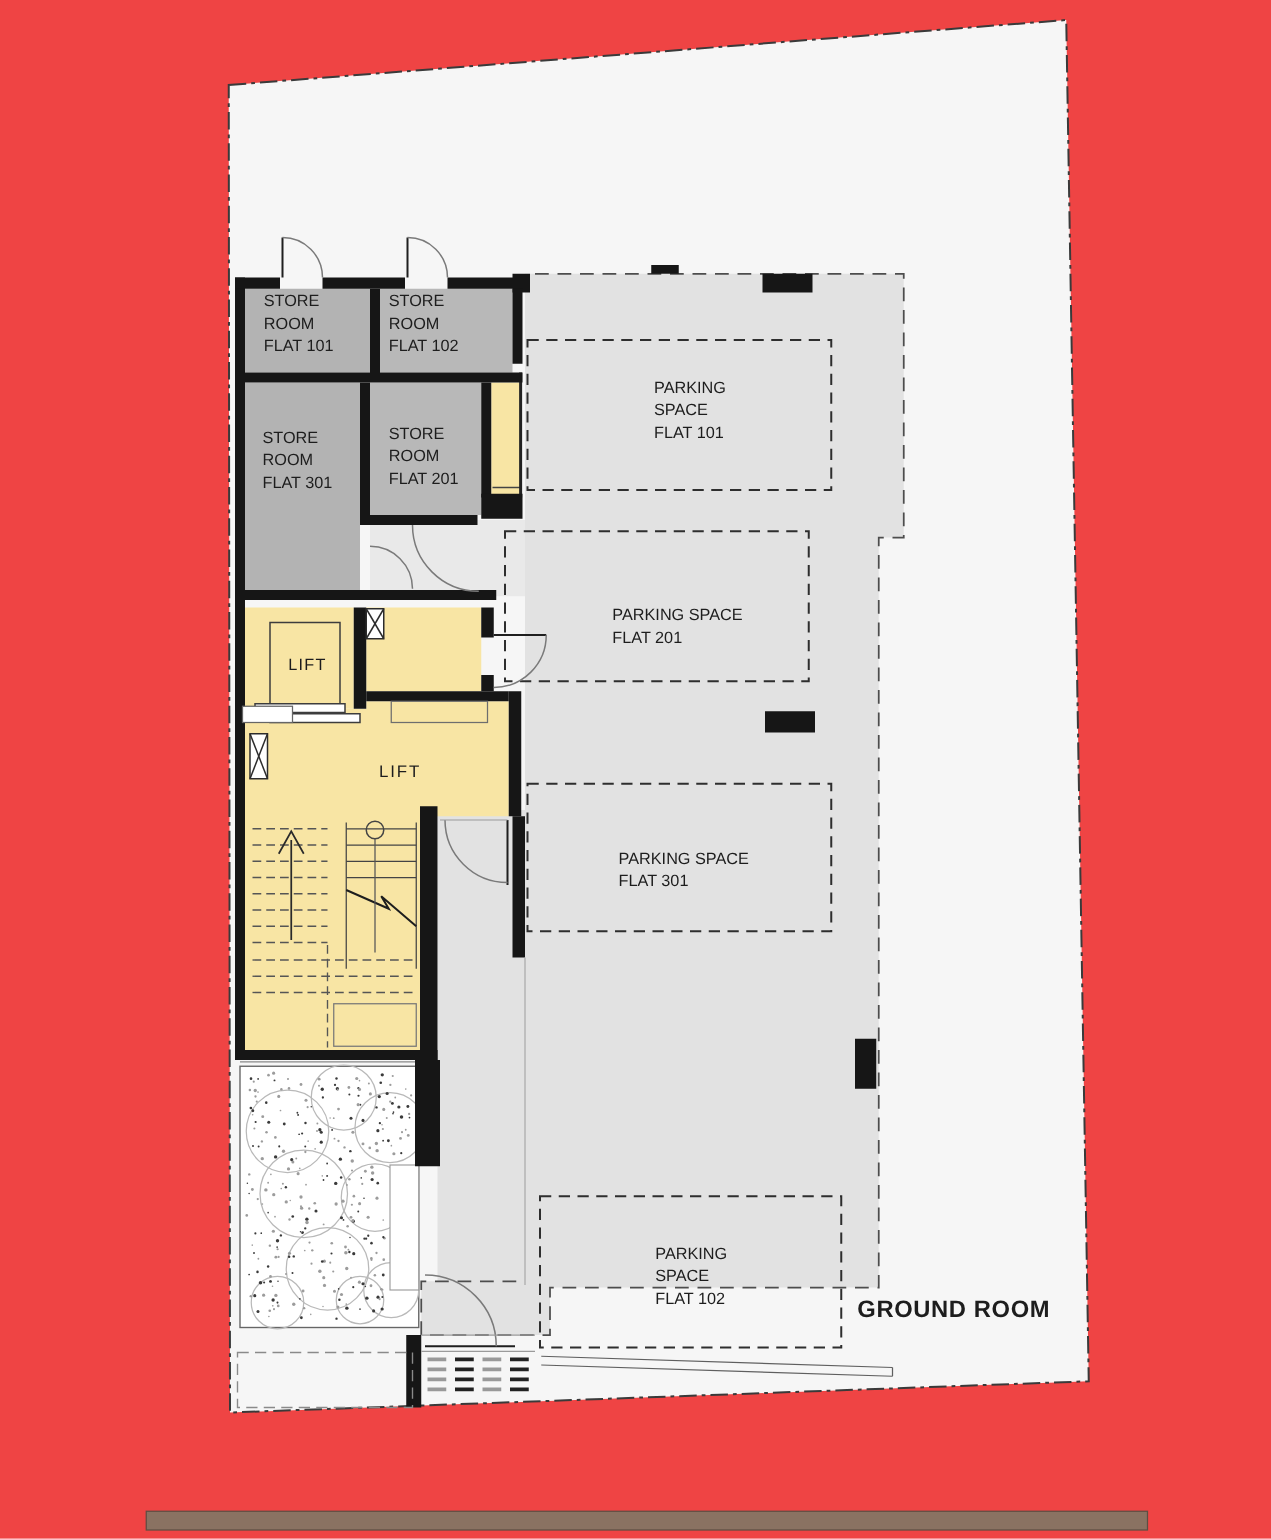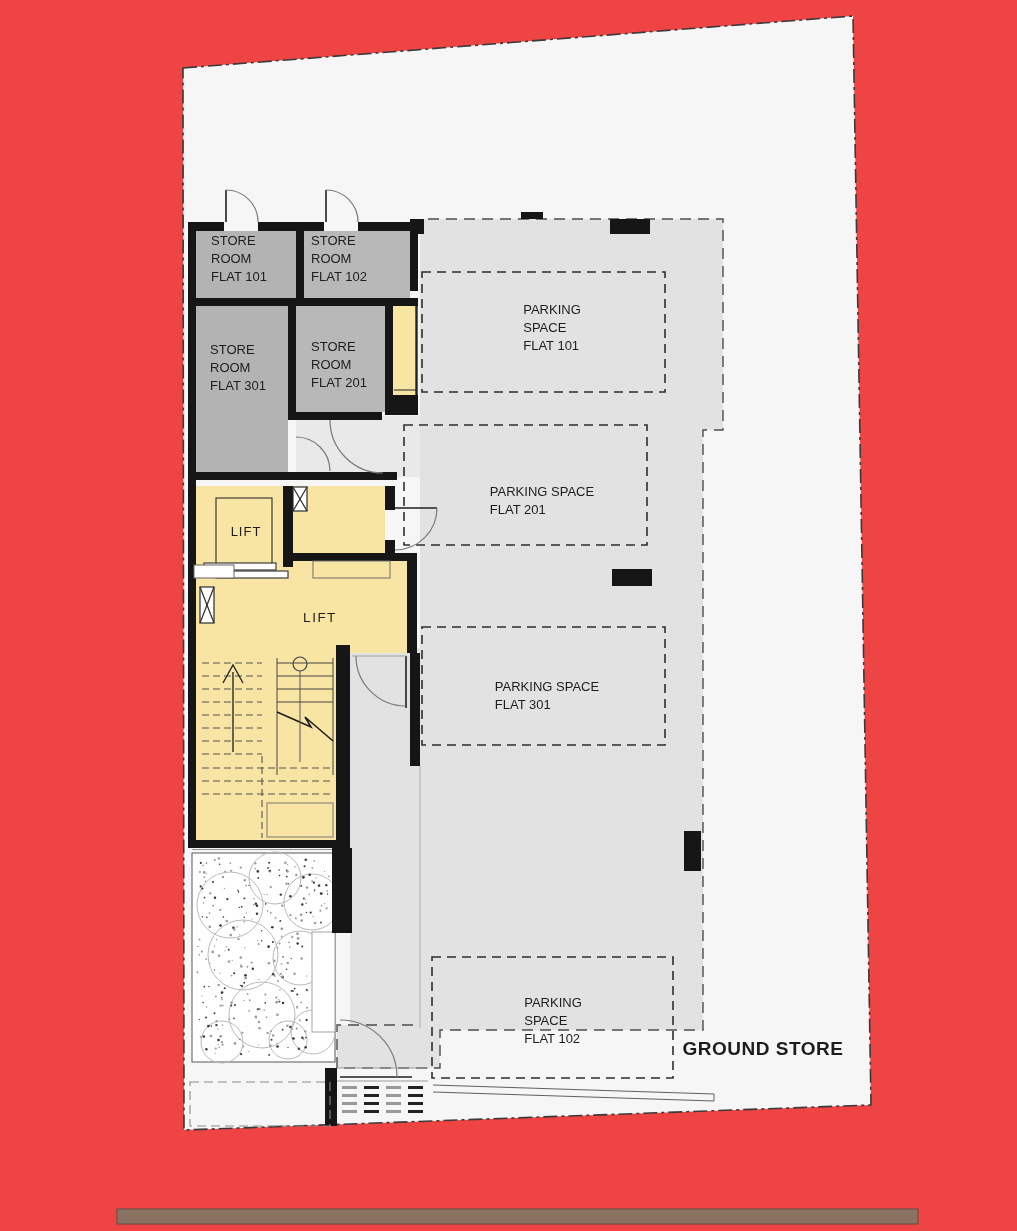--- a/index.html
+++ b/index.html
@@ -530,14 +530,14 @@
   <div class="lbl center" style="left:552px;top:328px;">PARKING
 SPACE
 FLAT 101</div>
   <div class="lbl center" style="left:542px;top:501px;">PARKING SPACE
 FLAT 201</div>
   <div class="lbl center" style="left:547px;top:696px;">PARKING SPACE
 FLAT 301</div>
   <div class="lbl center" style="left:553px;top:1021px;">PARKING
 SPACE
 FLAT 102</div>
-  <div class="lbl center title" style="left:763px;top:1049px;">GROUND STORE</div>
+  <div class="lbl center title" style="left:763px;top:1049px;">GROUND ROOM</div>
 </div>
 
 </body></html>

